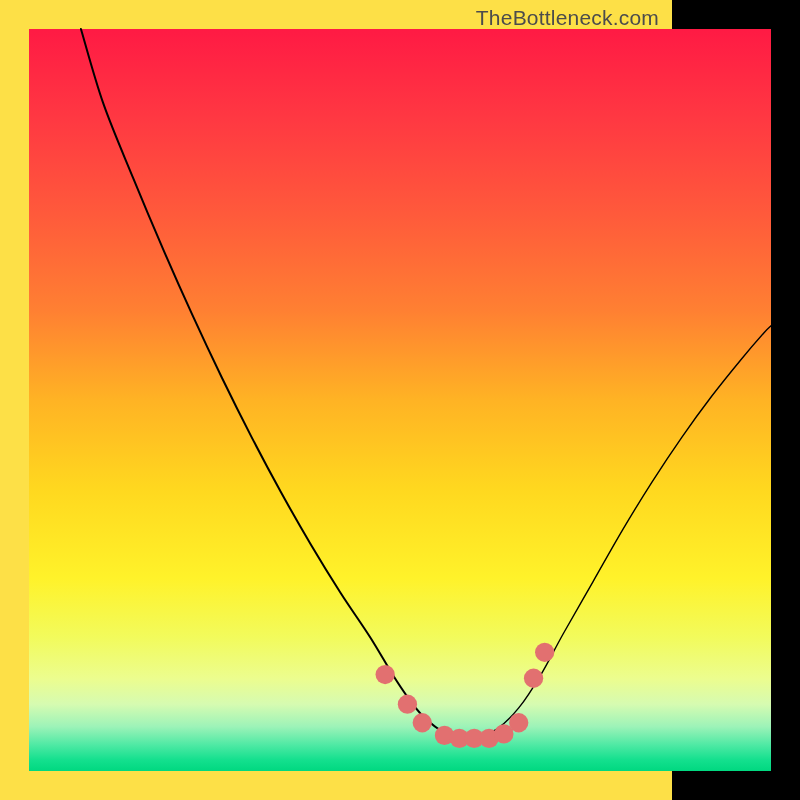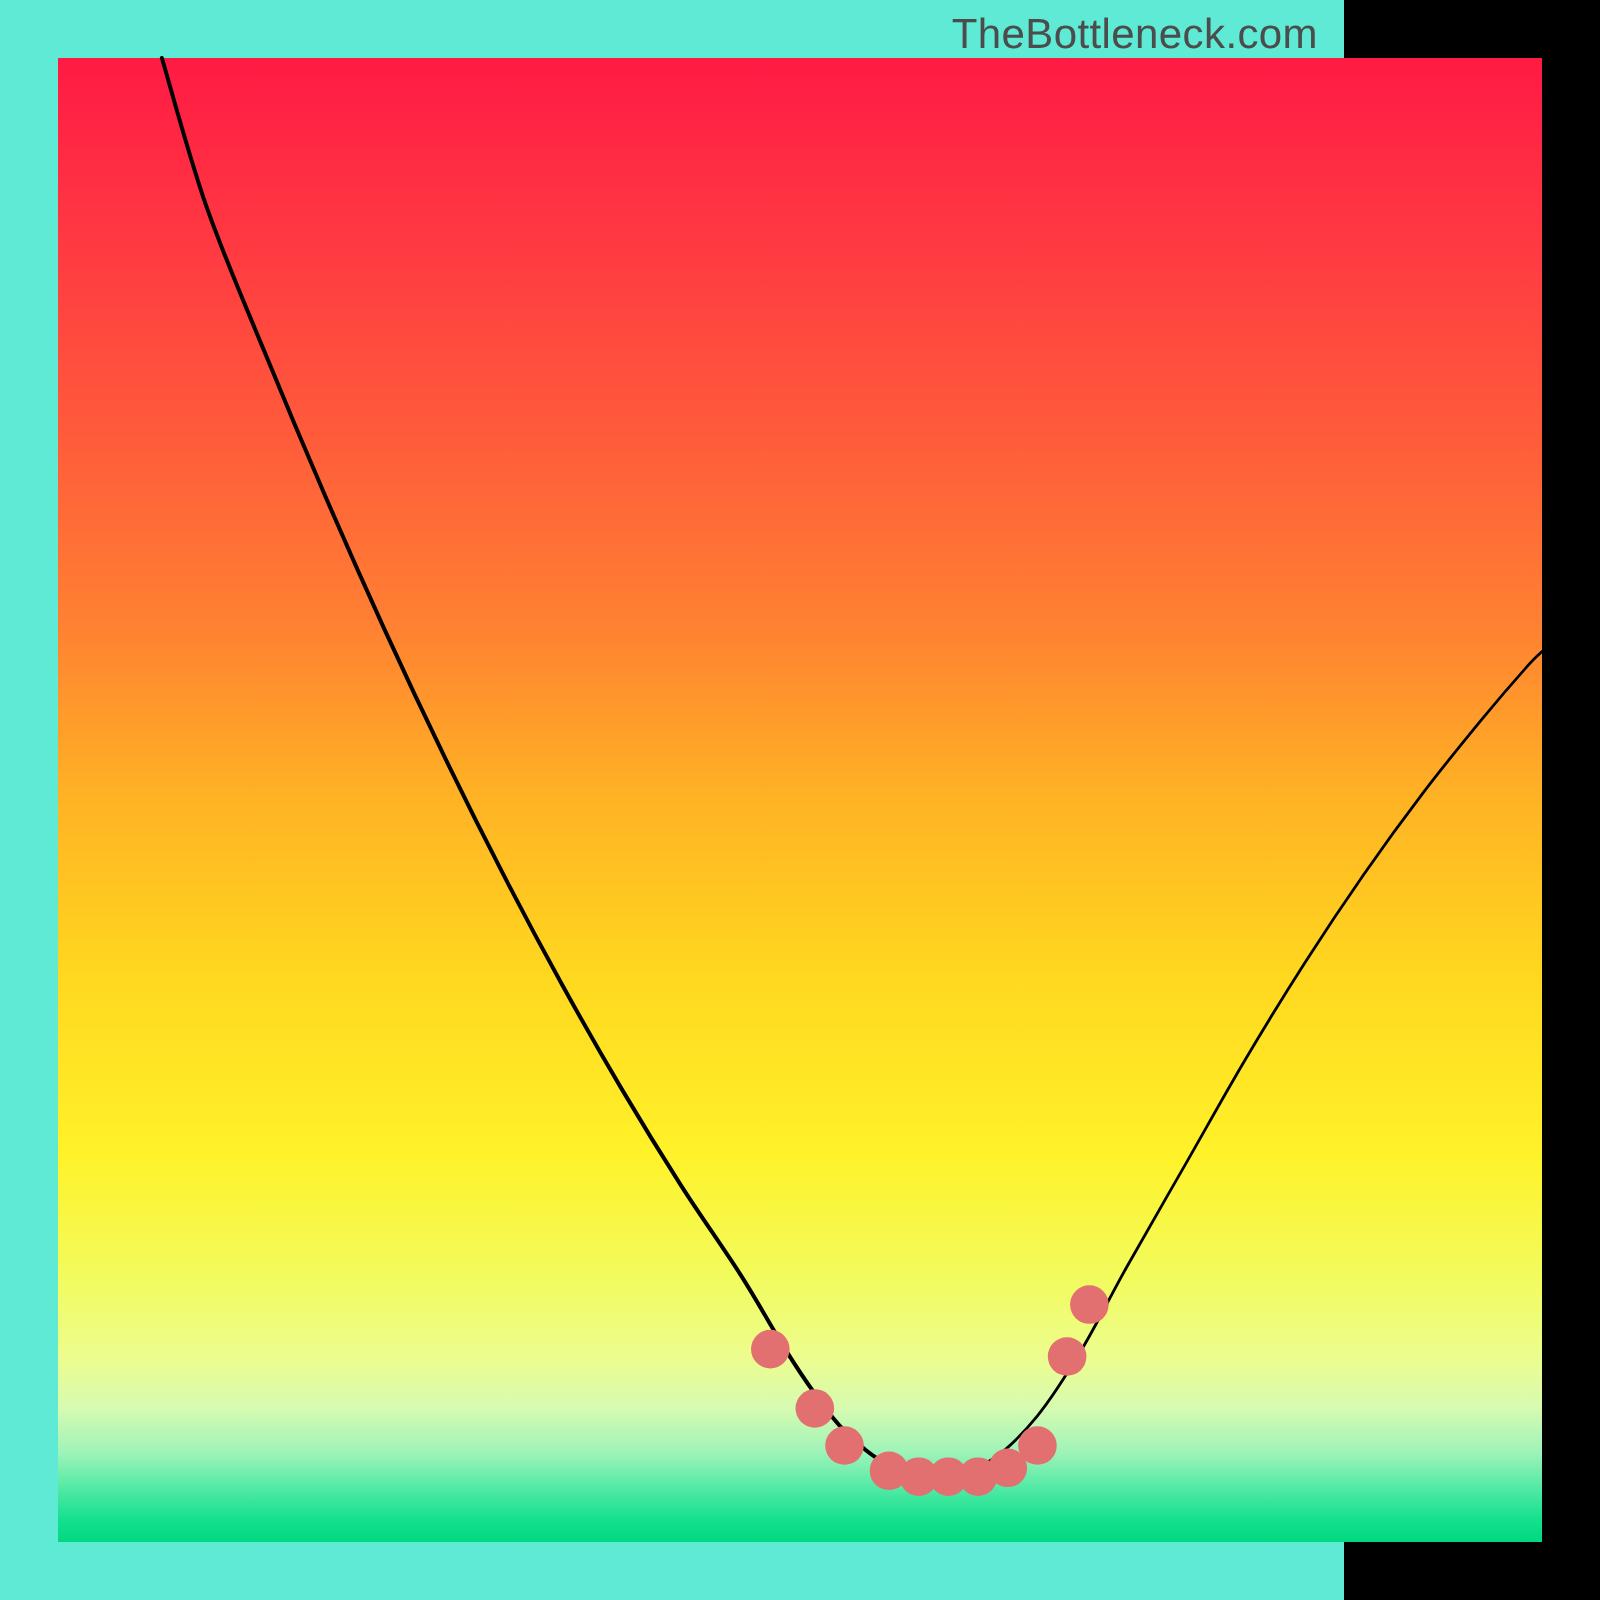--- a/index.html
+++ b/index.html
@@ -10,21 +10,21 @@
     background: #000000;
     overflow: hidden;
     font-family: Arial, Helvetica, sans-serif;
   }
   .frame {
     position: absolute;
     top: 0;
     left: 0;
     width: 672px;
     height: 800px;
-    background: #5eead4;
+    background: #fde047;
   }
   .plot-area {
     position: absolute;
     left: 29px;
     top: 29px;
     width: 742px;
     height: 742px;
     overflow: visible;
   }
   .gradient {

